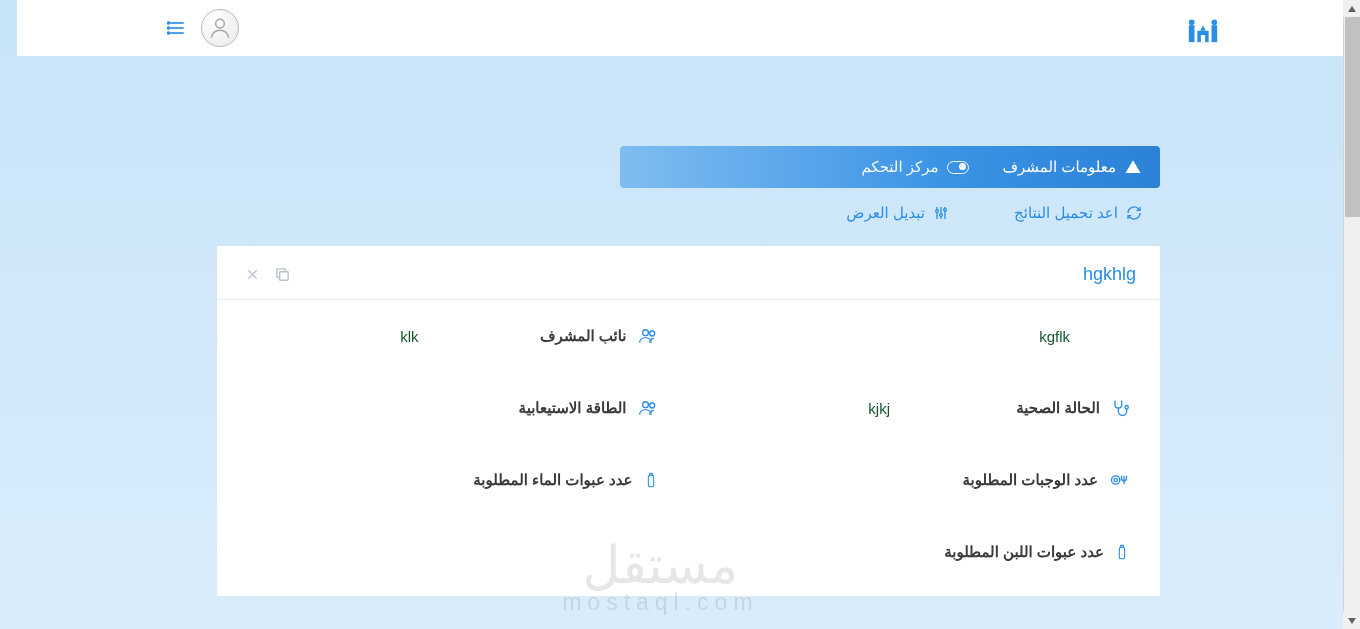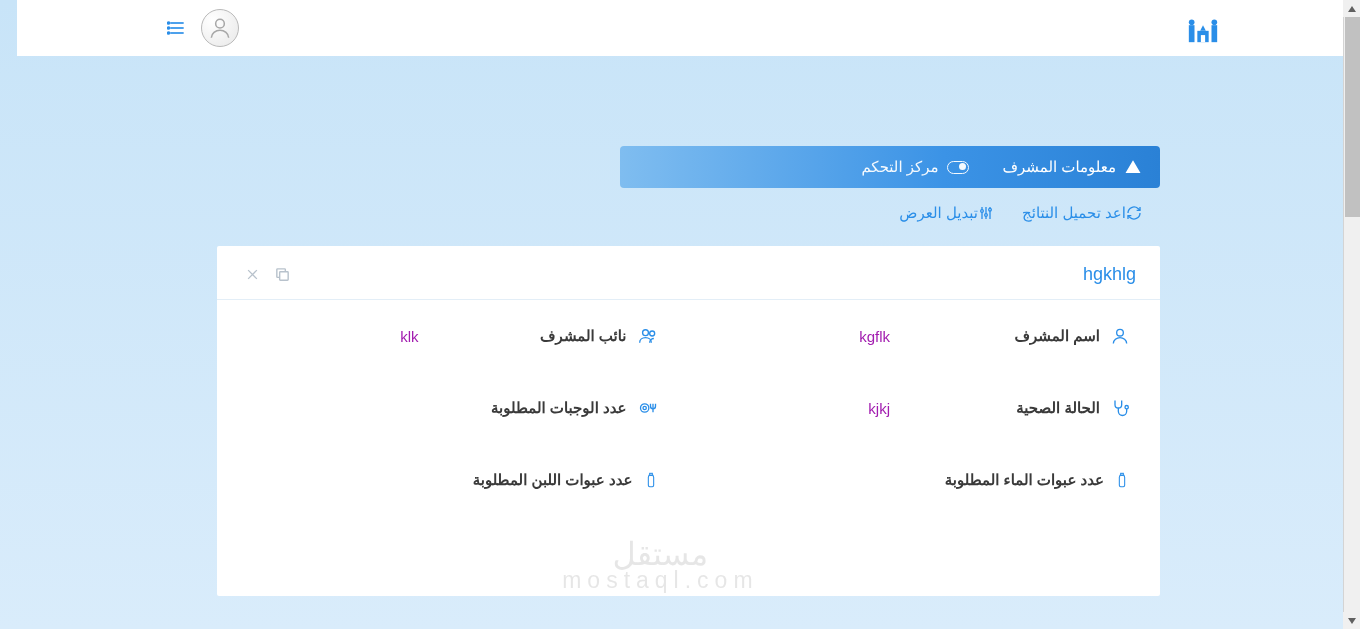--- a/index.html
+++ b/index.html
@@ -96,21 +96,23 @@
   display: flex;
   gap: 28px;
   padding: 16px 18px 24px 0;
   color: #2a8ee8;
   font-size: 15px;
   justify-content: flex-start;
 }
 .action-link {
   display: flex;
   align-items: center;
+  gap: 8px;
   cursor: pointer;
+  margin-left: 37px;
 }
 
 .card {
   background: #fff;
   border-radius: 2px;
   min-height: 350px;
   padding: 0;
 }
 .card-header {
   display: flex;
@@ -140,41 +142,41 @@
 .info-grid {
   display: grid;
   grid-template-columns: 1fr 1fr;
   column-gap: 60px;
   row-gap: 52px;
 }
 .info-item { display: flex; align-items: center; gap: 10px; }
 .info-label-wrap { display: flex; align-items: center; gap: 10px; min-width: 180px; }
 .info-icon { color: #2a8ee8; flex-shrink: 0; }
 .info-label { color: #3a3a3a; font-size: 15px; white-space: nowrap; font-weight: bold; }
-.info-value { color: #a21caf; font-size: 15px; margin-right: auto; padding-left: 30px;}
+.info-value { color: #14532d; font-size: 15px; margin-right: auto; padding-left: 30px;}
 
 .info-inner {
   display: flex;
   width: 100%;
   align-items: center;
 }
 .info-inner .info-label-wrap { flex-shrink: 0; }
 .info-inner .info-value { margin-right: 60px; }
 
 .watermark {
   position: absolute;
   left: 50%;
   top: 535px;
   transform: translateX(-60%);
   opacity: 0.12;
   pointer-events: none;
   text-align: center;
   color: #3a3a3a;
 }
-.watermark .ar { font-size: 32px; letter-spacing: 2px; font-weight: 400;}
+.watermark .ar { font-size: 52px; letter-spacing: 2px; font-weight: 400;}
 .watermark .en { font-size: 23px; letter-spacing: 6px; margin-top: -6px;}
 
 svg { display: block; }
 .toggle-pill {
   width: 22px; height: 13px;
   border-radius: 7px;
   border: 1.5px solid #fff;
   position: relative;
   display: inline-block;
 }
@@ -280,29 +282,20 @@
           </svg>
         </span>
       </div>
     </div>
 
     <div class="card-body">
       <div class="info-grid">
 
         <div class="info-item">
           <div class="info-inner">
-            <div class="info-label-wrap">
-              <span class="info-icon">
-                <svg width="20" height="20" viewBox="0 0 24 24" fill="none" stroke="currentColor" stroke-width="1.6">
-                    <circle cx="12" cy="8" r="4"></circle>
-                    <path d="M4 21c0-4 4-7 8-7s8 3 8 7"></path>
-                  </svg>
-              </span>
-              <span class="info-label">اسم المشرف</span>
-            </div>
             <span class="info-value">kgflk</span>
           </div>
         </div>
 
         <div class="info-item">
           <div class="info-inner">
             <div class="info-label-wrap">
               <span class="info-icon">
                 <svg width="22" height="20" viewBox="0 0 24 24" fill="none" stroke="currentColor" stroke-width="1.6">
                     <circle cx="9" cy="8" r="3.5"></circle>
@@ -326,20 +319,36 @@
                     <path d="M10 12v4a5 5 0 0 0 10 0v-3"></path>
                     <circle cx="20" cy="11" r="2"></circle>
                   </svg>
               </span>
               <span class="info-label">الحالة الصحية</span>
             </div>
             <span class="info-value">kjkj</span>
           </div>
         </div>
 
+        <div class="info-item">
+          <div class="info-inner">
+            <div class="info-label-wrap">
+              <span class="info-icon">
+                <svg width="22" height="20" viewBox="0 0 24 24" fill="none" stroke="currentColor" stroke-width="1.6">
+                    <circle cx="9" cy="8" r="3.5"></circle>
+                    <circle cx="17" cy="9" r="3"></circle>
+                    <path d="M2 20c0-3.5 3-6 7-6s7 2.5 7 6"></path>
+                    <path d="M14 20c0-3 2.5-5 5-5"></path>
+                  </svg>
+              </span>
+              <span class="info-label">الطاقة الاستيعابية</span>
+            </div>
+            <span class="info-value"></span>
+          </div>
+        </div>
 
 
         <div class="info-item">
           <div class="info-inner">
             <div class="info-label-wrap">
               <span class="info-icon">
                 <svg width="22" height="20" viewBox="0 0 24 24" fill="none" stroke="currentColor" stroke-width="1.6">
                     <circle cx="8" cy="12" r="5"></circle>
                     <circle cx="8" cy="12" r="2"></circle>
                     <path d="M18 7v10"></path>

